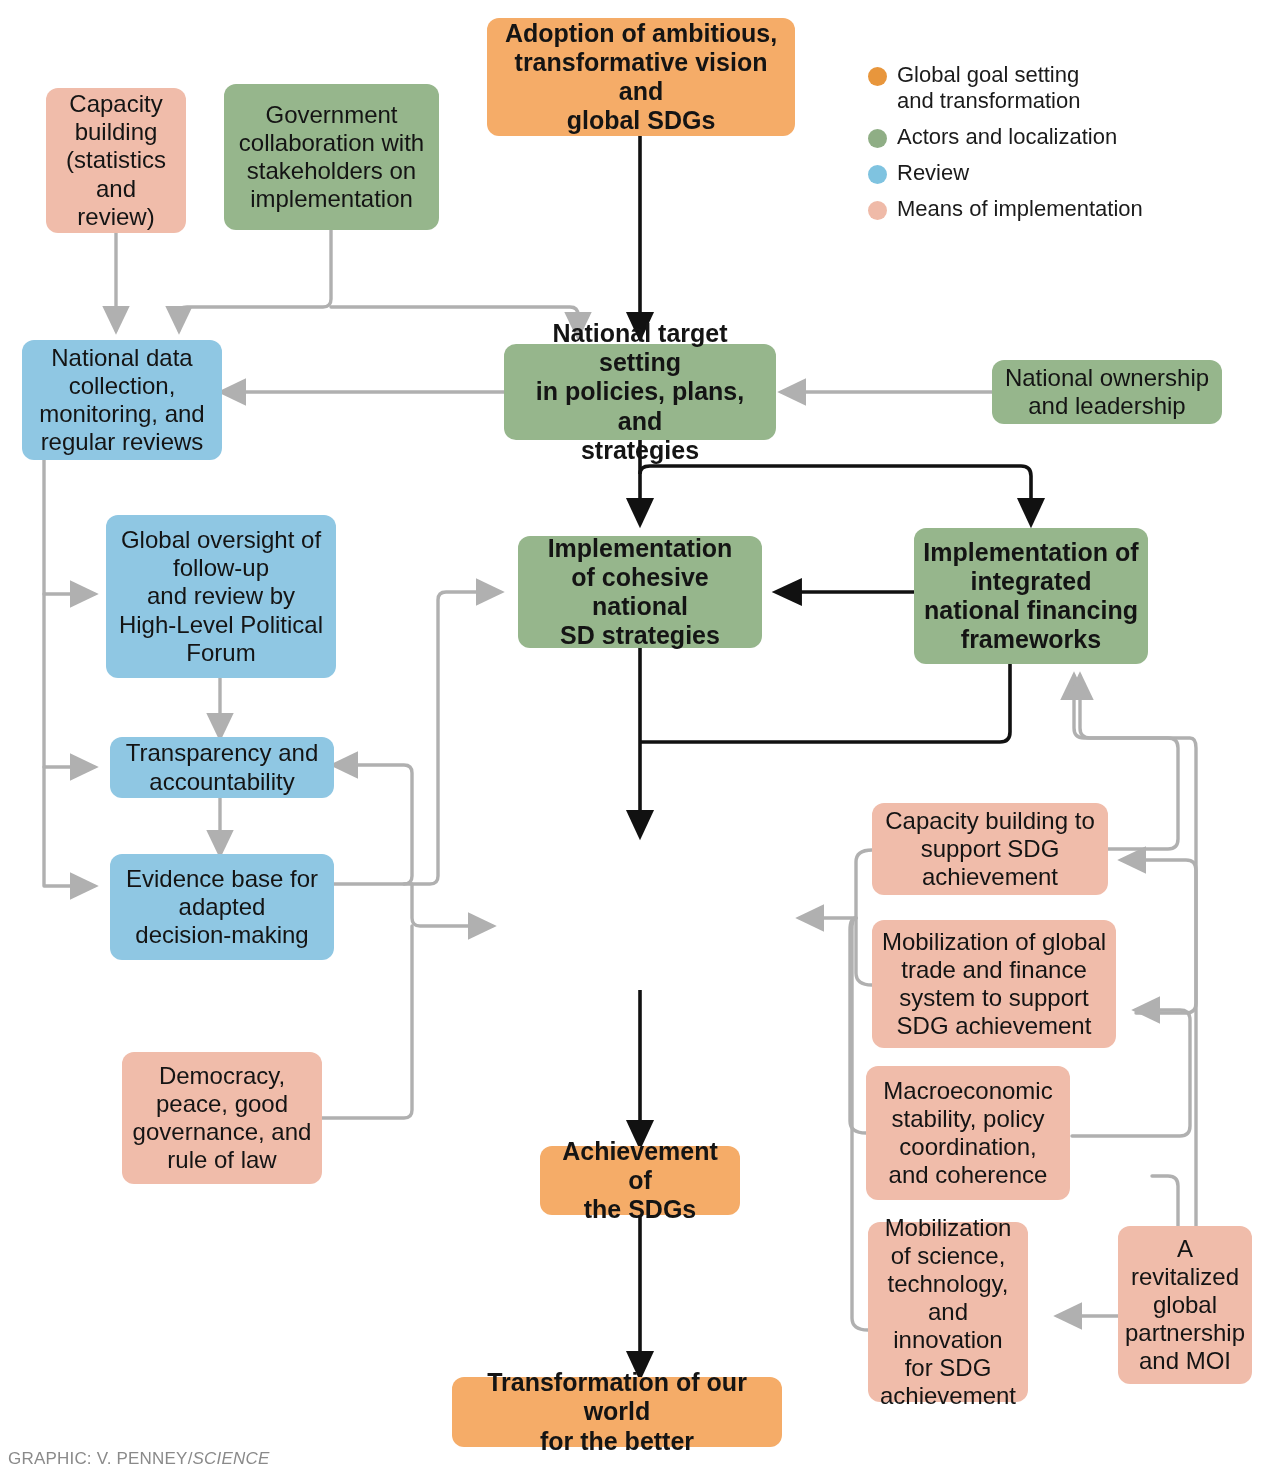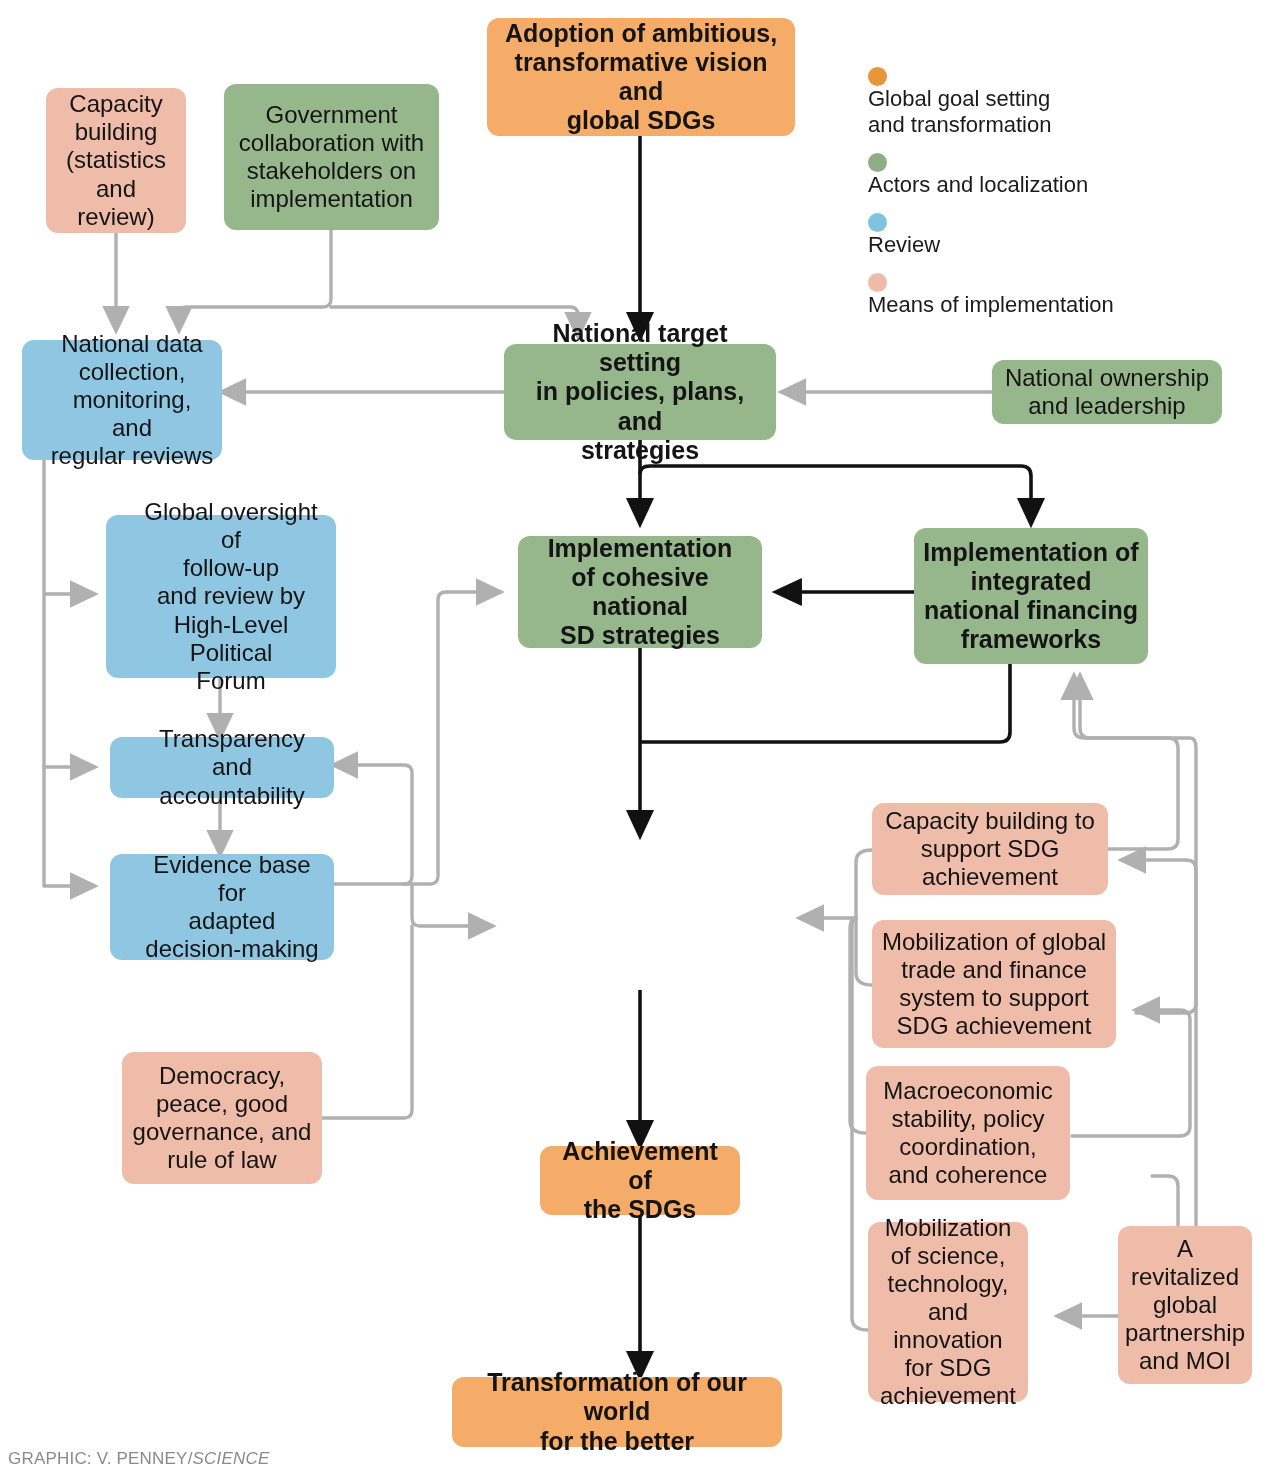--- a/index.html
+++ b/index.html
@@ -5,25 +5,25 @@
   html,body{margin:0;padding:0;background:#ffffff;}
   body{font-family:"Liberation Sans","DejaVu Sans",sans-serif;}
   #stage{position:relative;width:1286px;height:1484px;background:#fff;overflow:hidden;}
   svg#wires{position:absolute;left:0;top:0;width:1286px;height:1484px;pointer-events:none;}
   .node{position:absolute;box-sizing:border-box;border-radius:12px;display:flex;
         align-items:center;justify-content:center;text-align:center;color:#141414;
         line-height:1.17;padding:6px 8px;white-space:pre-line;}
   .orange{background:#F5AC68;font-weight:bold;}
   .green{background:#96B68C;}
   .green-b{background:#96B68C;font-weight:bold;}
-  .blue{background:#8FC7E3;padding-left:28px;}
+  .blue{background:#8FC7E3;}
   .pink{background:#F0BCAA;}
   .pink-b{background:#F0BCAA;font-weight:bold;}
   #legend{position:absolute;left:868px;top:62px;width:400px;}
-  .leg-row{display:flex;align-items:flex-start;margin-bottom:10px;flex-direction:column;}
+  .leg-row{display:flex;align-items:flex-start;margin-bottom:10px;}
   .dot{width:19px;height:19px;border-radius:50%;flex:0 0 19px;margin-top:5px;margin-right:10px;}
   .leg-txt{font-size:22px;color:#1b1b1b;line-height:1.18;white-space:pre-line;}
   #credit{position:absolute;left:8px;top:1449px;font-size:17px;color:#8a8a8a;letter-spacing:.2px;}
   #credit i{font-style:italic;}
 </style>
 </head>
 <body>
 
 <div id="stage">
 

